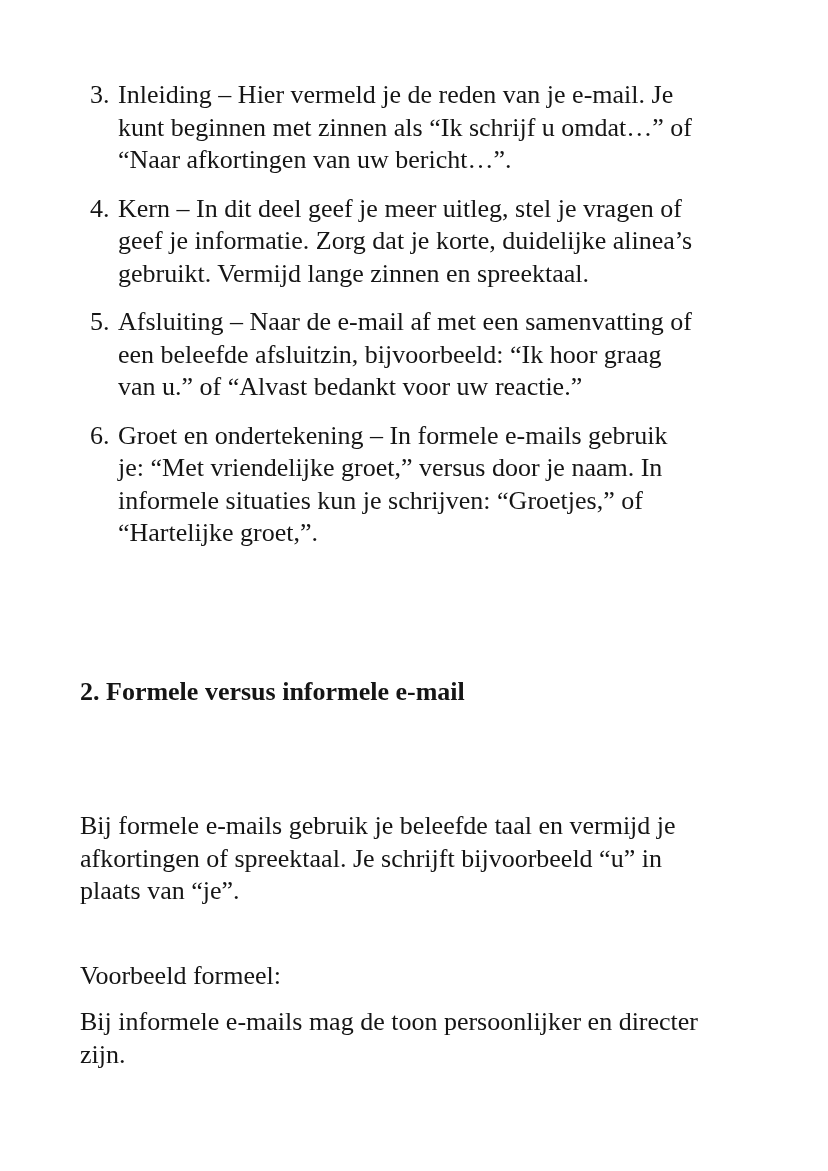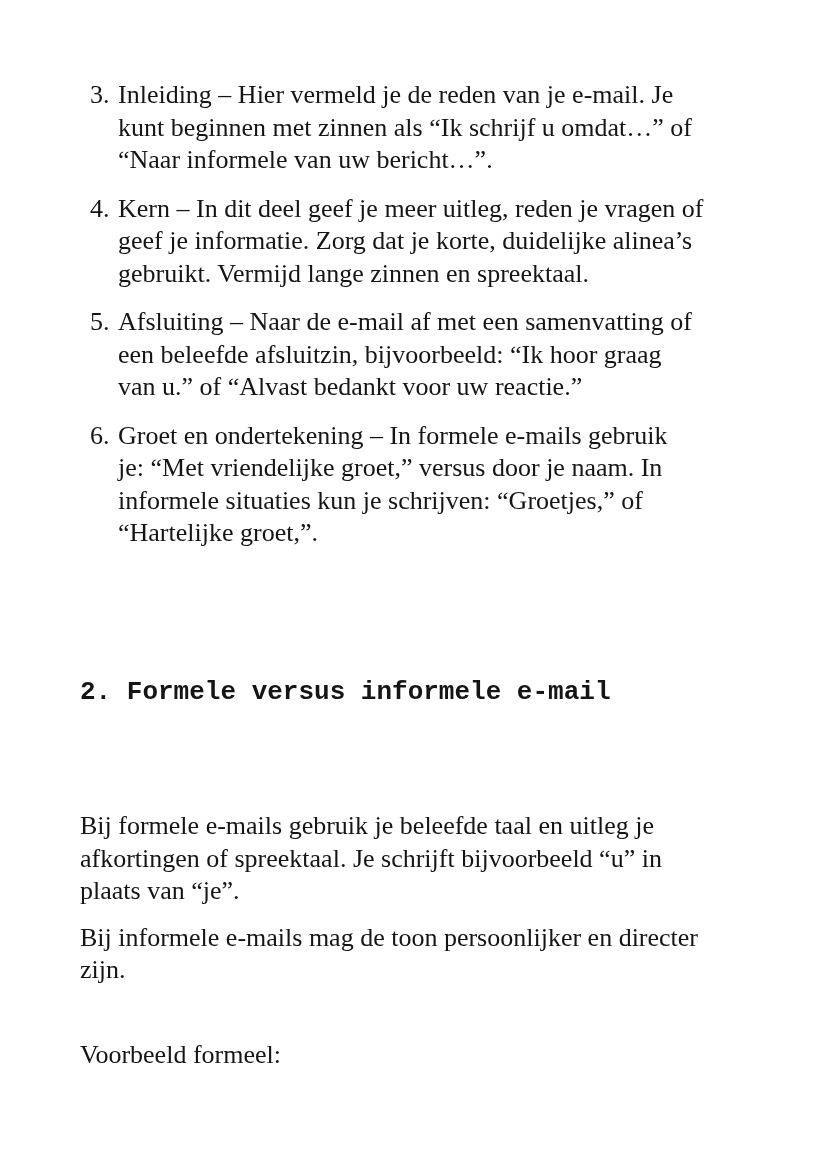--- a/index.html
+++ b/index.html
@@ -31,47 +31,46 @@
   }
   .li-text {
     flex: 1;
     white-space: pre-line;
   }
   .section-heading {
     margin: 126px 10px 0 80px;
     font-weight: bold;
     font-size: 26px;
     line-height: 32.5px;
-    font-family: Liberation Mono, monospace;
   }
   .para {
     margin: 0 10px 0 80px;
     white-space: pre-line;
   }
   .para-1 { margin-top: 102px; }
   .para-2 { margin-top: 14px; }
   .para-3 { margin-top: 52px; }
 </style>
 </head>
 <body>
 
 <div class="page">
 
   <div class="doc-list">
 
     <div class="list-item">
       <span class="li-num">3.</span>
       <span class="li-text">Inleiding – Hier vermeld je de reden van je e-mail. Je
 kunt beginnen met zinnen als “Ik schrijf u omdat…” of
-“Naar informele van uw bericht…”.</span>
+“Naar afkortingen van uw bericht…”.</span>
     </div>
 
     <div class="list-item">
       <span class="li-num">4.</span>
-      <span class="li-text">Kern – In dit deel geef je meer uitleg, reden je vragen of
+      <span class="li-text">Kern – In dit deel geef je meer uitleg, stel je vragen of
 geef je informatie. Zorg dat je korte, duidelijke alinea’s
 gebruikt. Vermijd lange zinnen en spreektaal.</span>
     </div>
 
     <div class="list-item">
       <span class="li-num">5.</span>
       <span class="li-text">Afsluiting – Naar de e-mail af met een samenvatting of
 een beleefde afsluitzin, bijvoorbeeld: “Ik hoor graag
 van u.” of “Alvast bedankt voor uw reactie.”</span>
     </div>
@@ -81,22 +80,22 @@
       <span class="li-text">Groet en ondertekening – In formele e-mails gebruik
 je: “Met vriendelijke groet,” versus door je naam. In
 informele situaties kun je schrijven: “Groetjes,” of
 “Hartelijke groet,”.</span>
     </div>
 
   </div>
 
   <div class="section-heading">2. Formele versus informele e-mail</div>
 
-  <div class="para para-1">Bij formele e-mails gebruik je beleefde taal en uitleg je
+  <div class="para para-1">Bij formele e-mails gebruik je beleefde taal en vermijd je
 afkortingen of spreektaal. Je schrijft bijvoorbeeld “u” in
 plaats van “je”.</div>
+
+  <div class="para para-3">Voorbeeld formeel:</div>
 
   <div class="para para-2">Bij informele e-mails mag de toon persoonlijker en directer
 zijn.</div>
 
-  <div class="para para-3">Voorbeeld formeel:</div>
-
 </div>
 
 </body></html>

